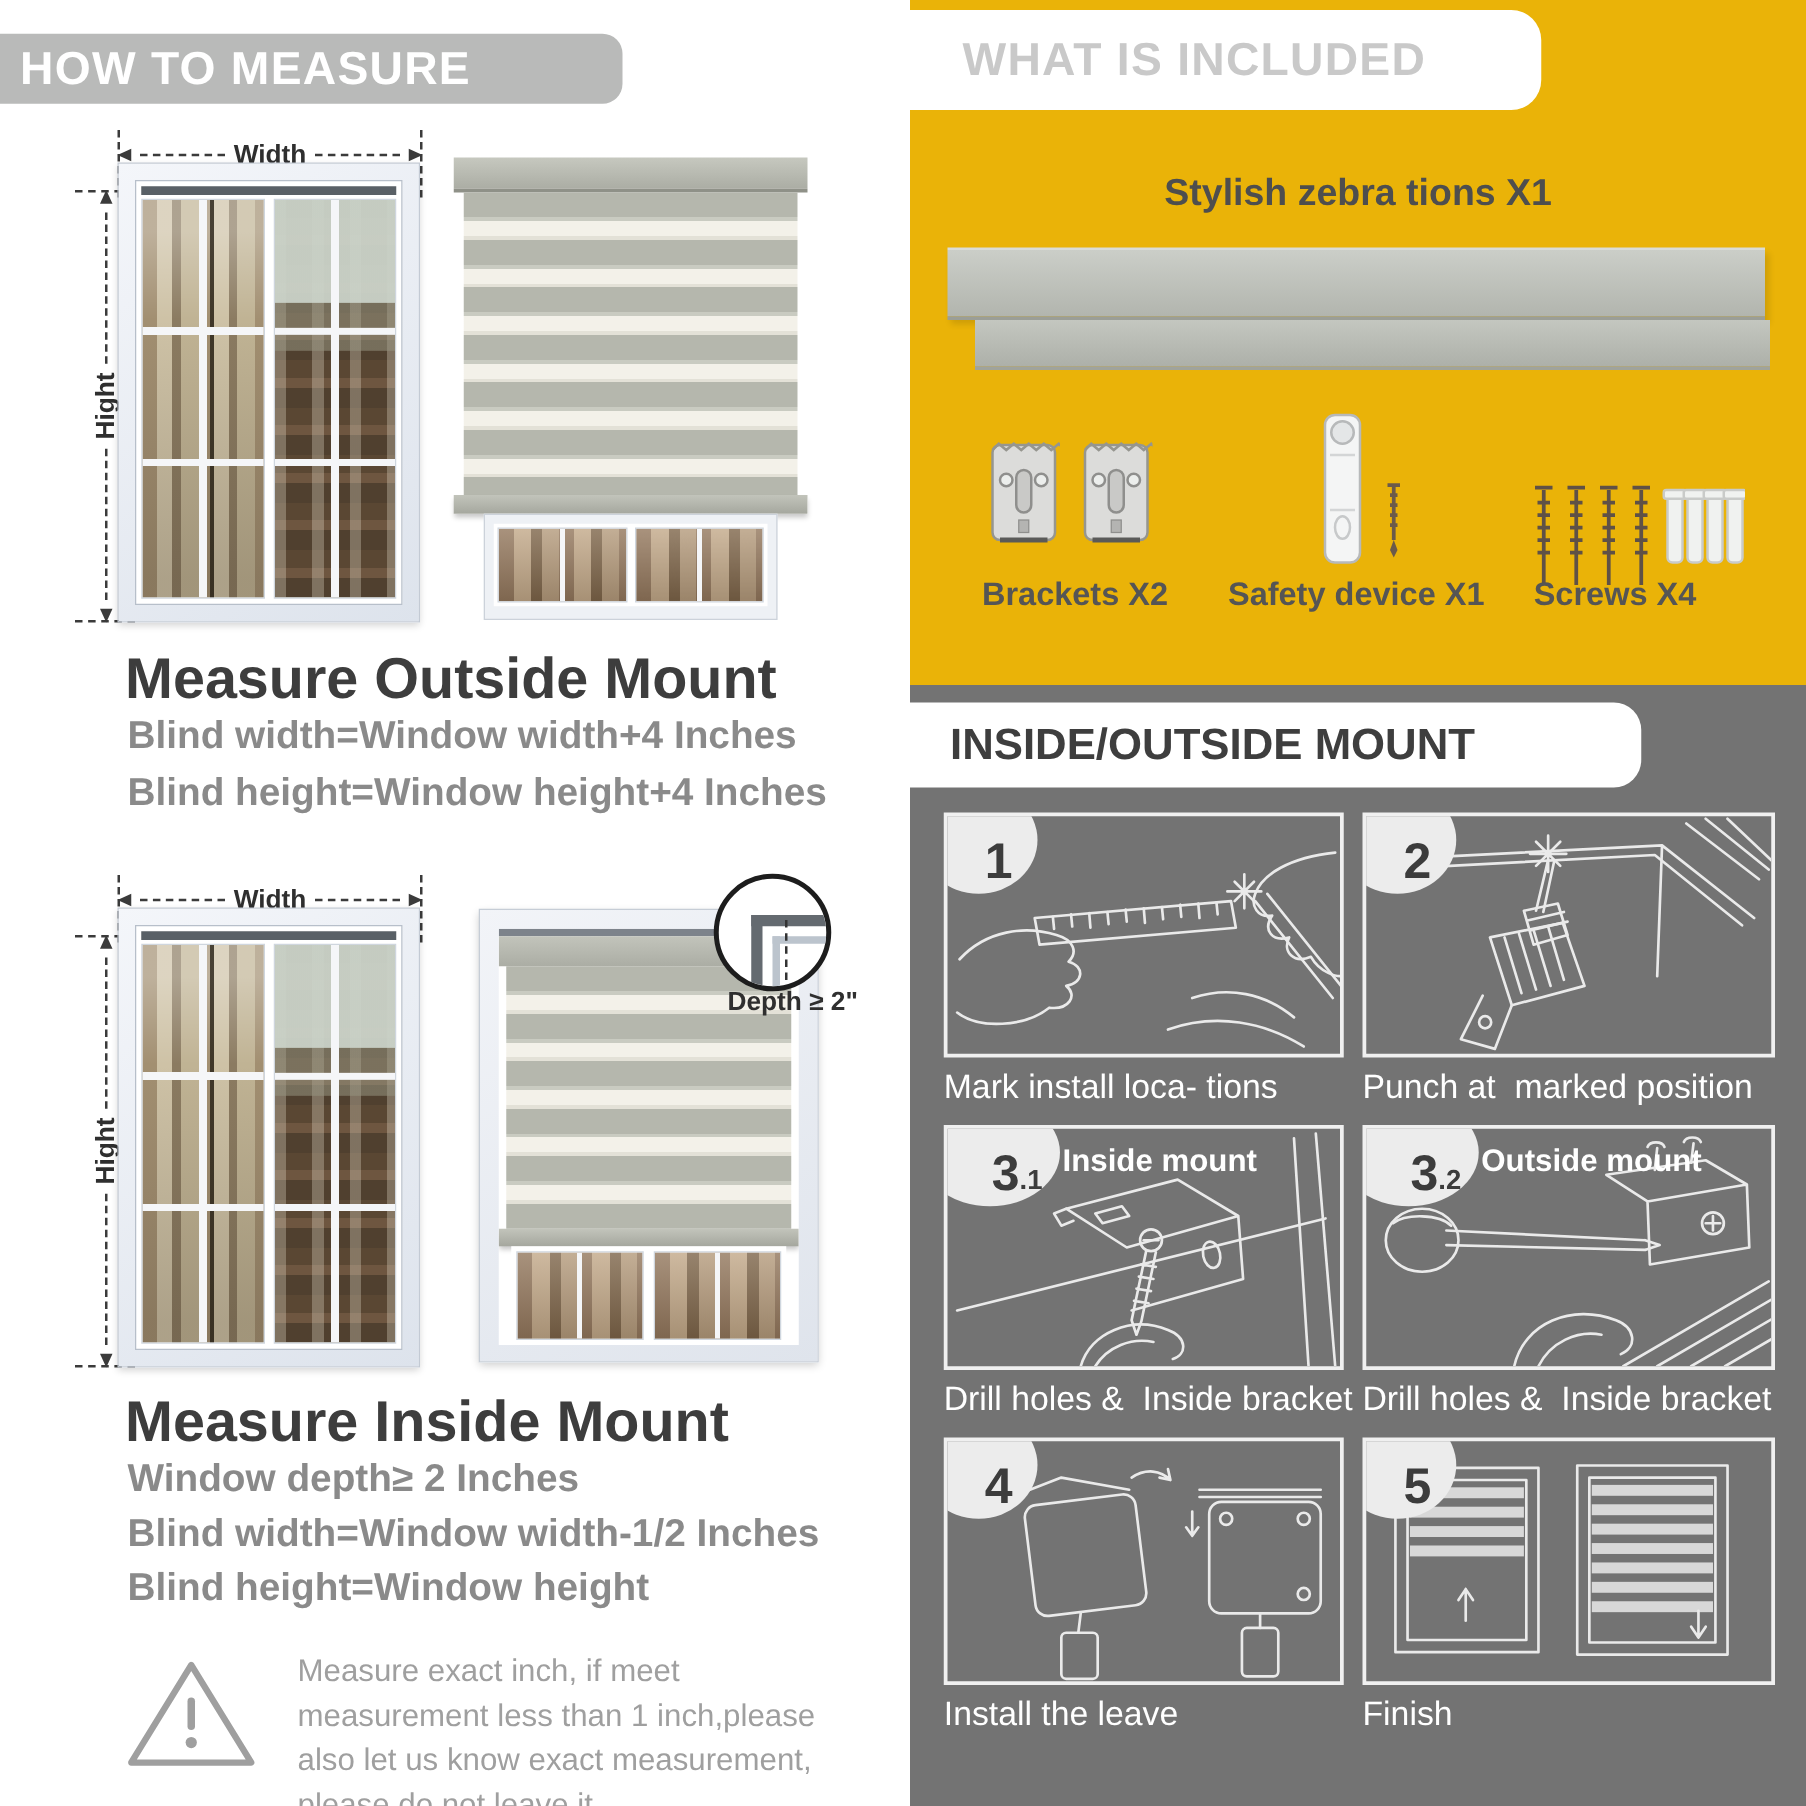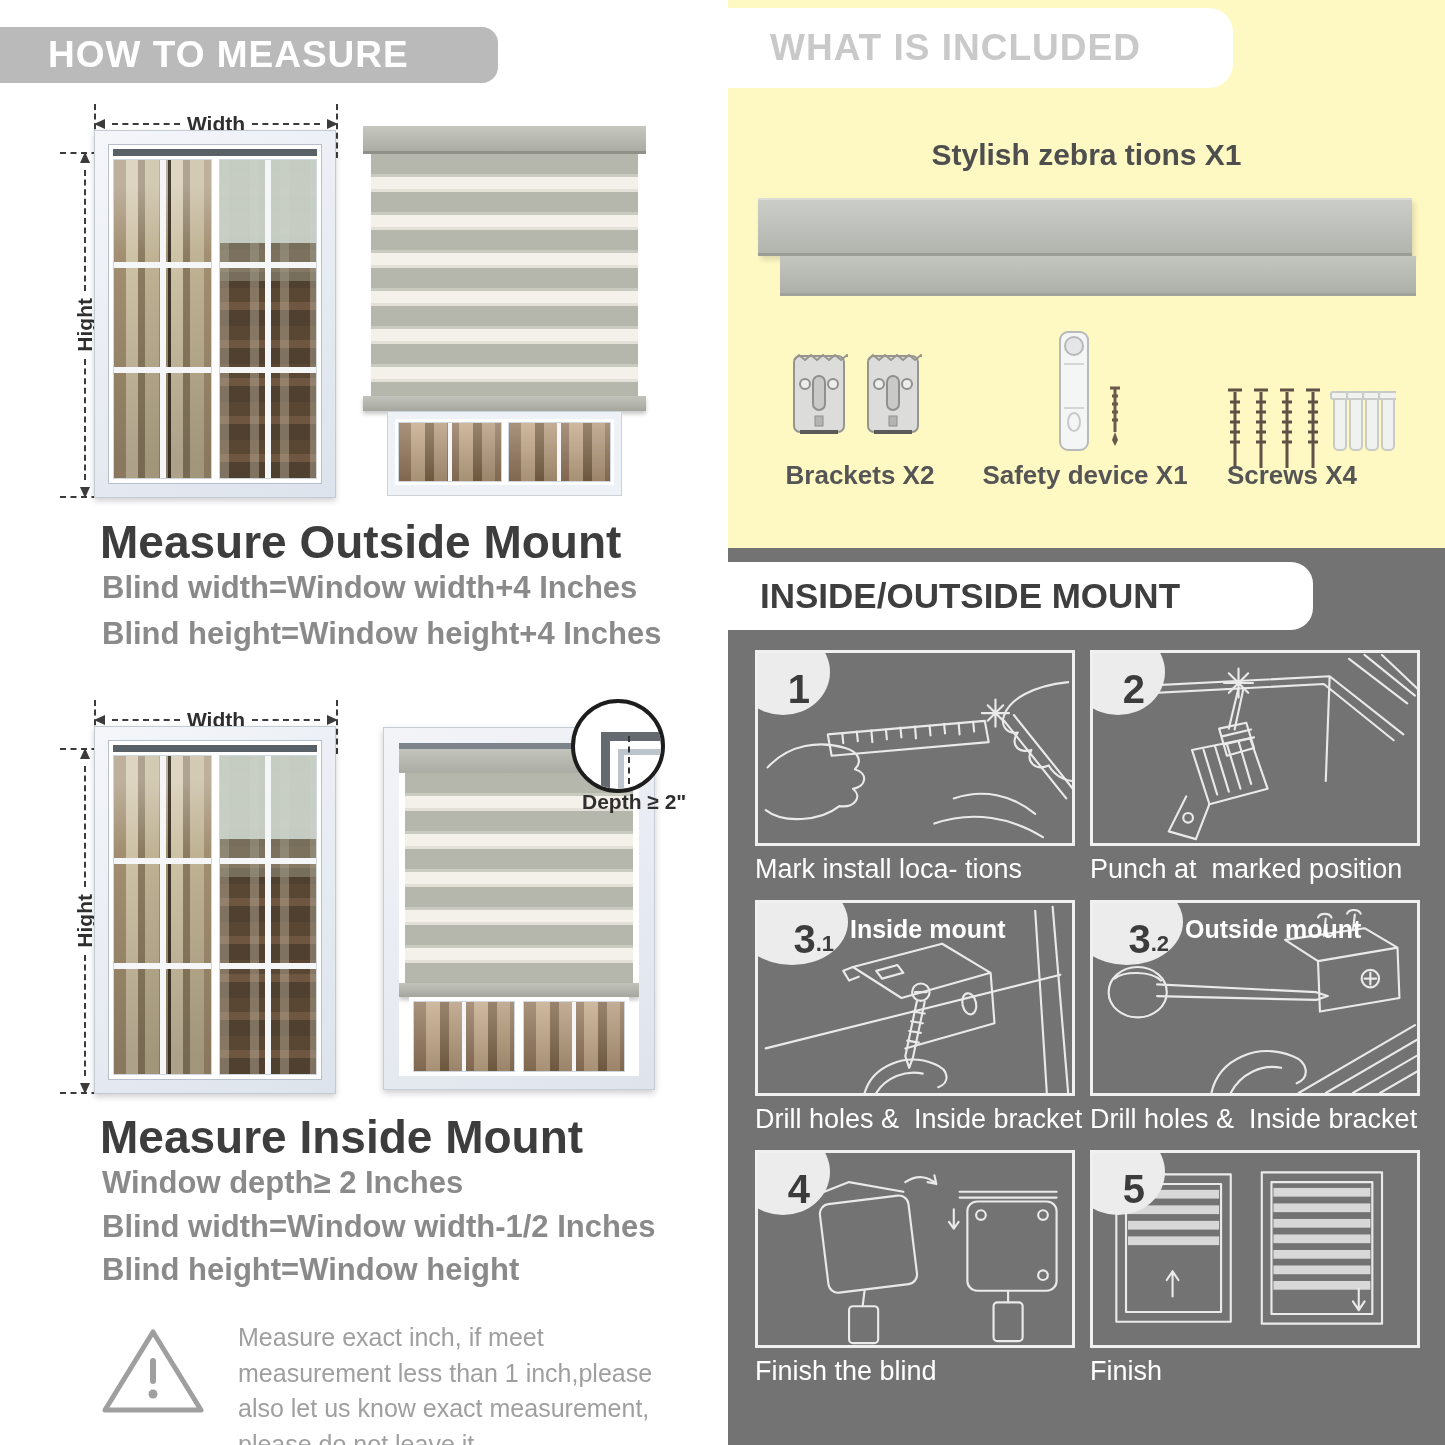--- a/index.html
+++ b/index.html
@@ -2,21 +2,21 @@
 <html><head>
 <meta charset="utf-8">
 <style>
   *{margin:0;padding:0;box-sizing:border-box}
   body{background:#fff;font-family:"Liberation Sans",sans-serif}
   #canvas{position:relative;width:1445px;height:1445px;background:#fff;overflow:hidden}
   .ab{position:absolute}
 
   
   .htm-banner{left:0;top:27px;width:498px;height:56px;background:#b9bab9;border-radius:0 16px 16px 0;
-    color:#fff;font-weight:bold;font-size:37px;line-height:56px;padding-left:48px;letter-spacing:1px}
+    color:#fff;font-weight:bold;font-size:37px;line-height:56px;padding-left:16px;letter-spacing:1px}
 
   
   .tri{width:0;height:0;display:block;flex:0 0 auto}
   .tri-left{border-top:5px solid transparent;border-bottom:5px solid transparent;border-right:11px solid #3b3b3b}
   .tri-right{border-top:5px solid transparent;border-bottom:5px solid transparent;border-left:11px solid #3b3b3b}
   .tri-up{border-left:5px solid transparent;border-right:5px solid transparent;border-bottom:11px solid #3b3b3b}
   .tri-down{border-left:5px solid transparent;border-right:5px solid transparent;border-top:11px solid #3b3b3b}
   .h-dim{position:absolute;display:flex;align-items:center;gap:7px;height:24px}
   .dash-h{flex:1;height:0;border-top:2px dashed #3b3b3b}
   .v-dim{position:absolute;display:flex;flex-direction:column;align-items:center;gap:7px;width:24px}
@@ -69,21 +69,21 @@
   .mag-l2{position:absolute;left:50%;top:54%;width:70%;height:70%;border-left:6px solid #bcc4cd;border-top:6px solid #bcc4cd}
   .mag-dash{position:absolute;left:62%;top:38%;height:56%;border-left:2px dashed #333}
   .depth-label{position:absolute;font-weight:bold;font-size:21px;color:#2f2f2f;white-space:nowrap}
 
   
   .h-big{position:absolute;font-weight:bold;font-size:46px;color:#3d3d3d}
   .h-sub{position:absolute;font-weight:bold;font-size:31px;color:#8a8a8a}
   .warn-text{position:absolute;font-size:25px;color:#9f9f9f;line-height:1.42;width:432px}
 
   
-  .inc-section{left:728px;top:0;width:717px;height:548px;background:#fef9c3}
+  .inc-section{left:728px;top:0;width:717px;height:548px;background:#eab308}
   .inc-banner{position:absolute;left:0;top:8px;width:505px;height:80px;background:#fff;border-radius:0 24px 24px 0;
     color:#c9c9c9;font-weight:bold;font-size:37px;line-height:80px;padding-left:42px;letter-spacing:1px}
   .product-label{position:absolute;left:0;top:138px;width:100%;text-align:center;font-weight:bold;font-size:30px;color:#4e4e4e}
   .rail1{position:absolute;left:30px;top:198px;width:654px;height:58px;background:linear-gradient(180deg,#cbcec8,#b2b5ae);border-top:2px solid #dadcd7;border-bottom:3px solid #9b9e97;box-shadow:3px 4px 5px rgba(0,0,0,.12)}
   .rail2{position:absolute;left:52px;top:256px;width:636px;height:40px;background:linear-gradient(180deg,#c4c7c0,#adb0a9);border-bottom:3px solid #a0a39c}
   .item-label{position:absolute;top:460px;text-align:center;font-weight:bold;font-size:26px;color:#555}
 
   
   .mount-section{left:728px;top:548px;width:717px;height:897px;background:#737373}
   .mount-banner{position:absolute;left:0;top:14px;width:585px;height:68px;background:#fff;border-radius:0 22px 22px 0;
@@ -375,21 +375,21 @@
           <circle cx="292" cy="64" r="5"></circle>
           <circle cx="292" cy="126" r="5"></circle>
         <path d="M256,142 L256,154"></path>
           <rect x="241" y="154" width="30" height="40" rx="4"></rect>
         <path d="M200,58 l0,20 M200,78 l-5,-7 M200,78 l5,-7"></path>
       </svg>
       <div class="badge">
           <span class="n">4</span>
         </div>
     </div>
-    <div class="cap" style="left:27px;top:808px">Finish the blind</div>
+    <div class="cap" style="left:27px;top:808px">Install the leave</div>
 
     <div class="panel" style="left:362px;top:602px;width:330px;height:198px">
       <svg class="art" viewBox="0 0 330 198" fill="none" stroke="#eaeaea" stroke-width="2.2" stroke-linecap="round" stroke-linejoin="round">
         <rect x="22" y="22" width="118" height="152"></rect>
           <rect x="32" y="32" width="98" height="132"></rect>
         <g fill="#d8d8d8" stroke="none">
           <rect x="34" y="38" width="94" height="9"></rect>
             <rect x="34" y="54" width="94" height="9"></rect>
           <rect x="34" y="70" width="94" height="9"></rect>
             <rect x="34" y="86" width="94" height="9"></rect>

